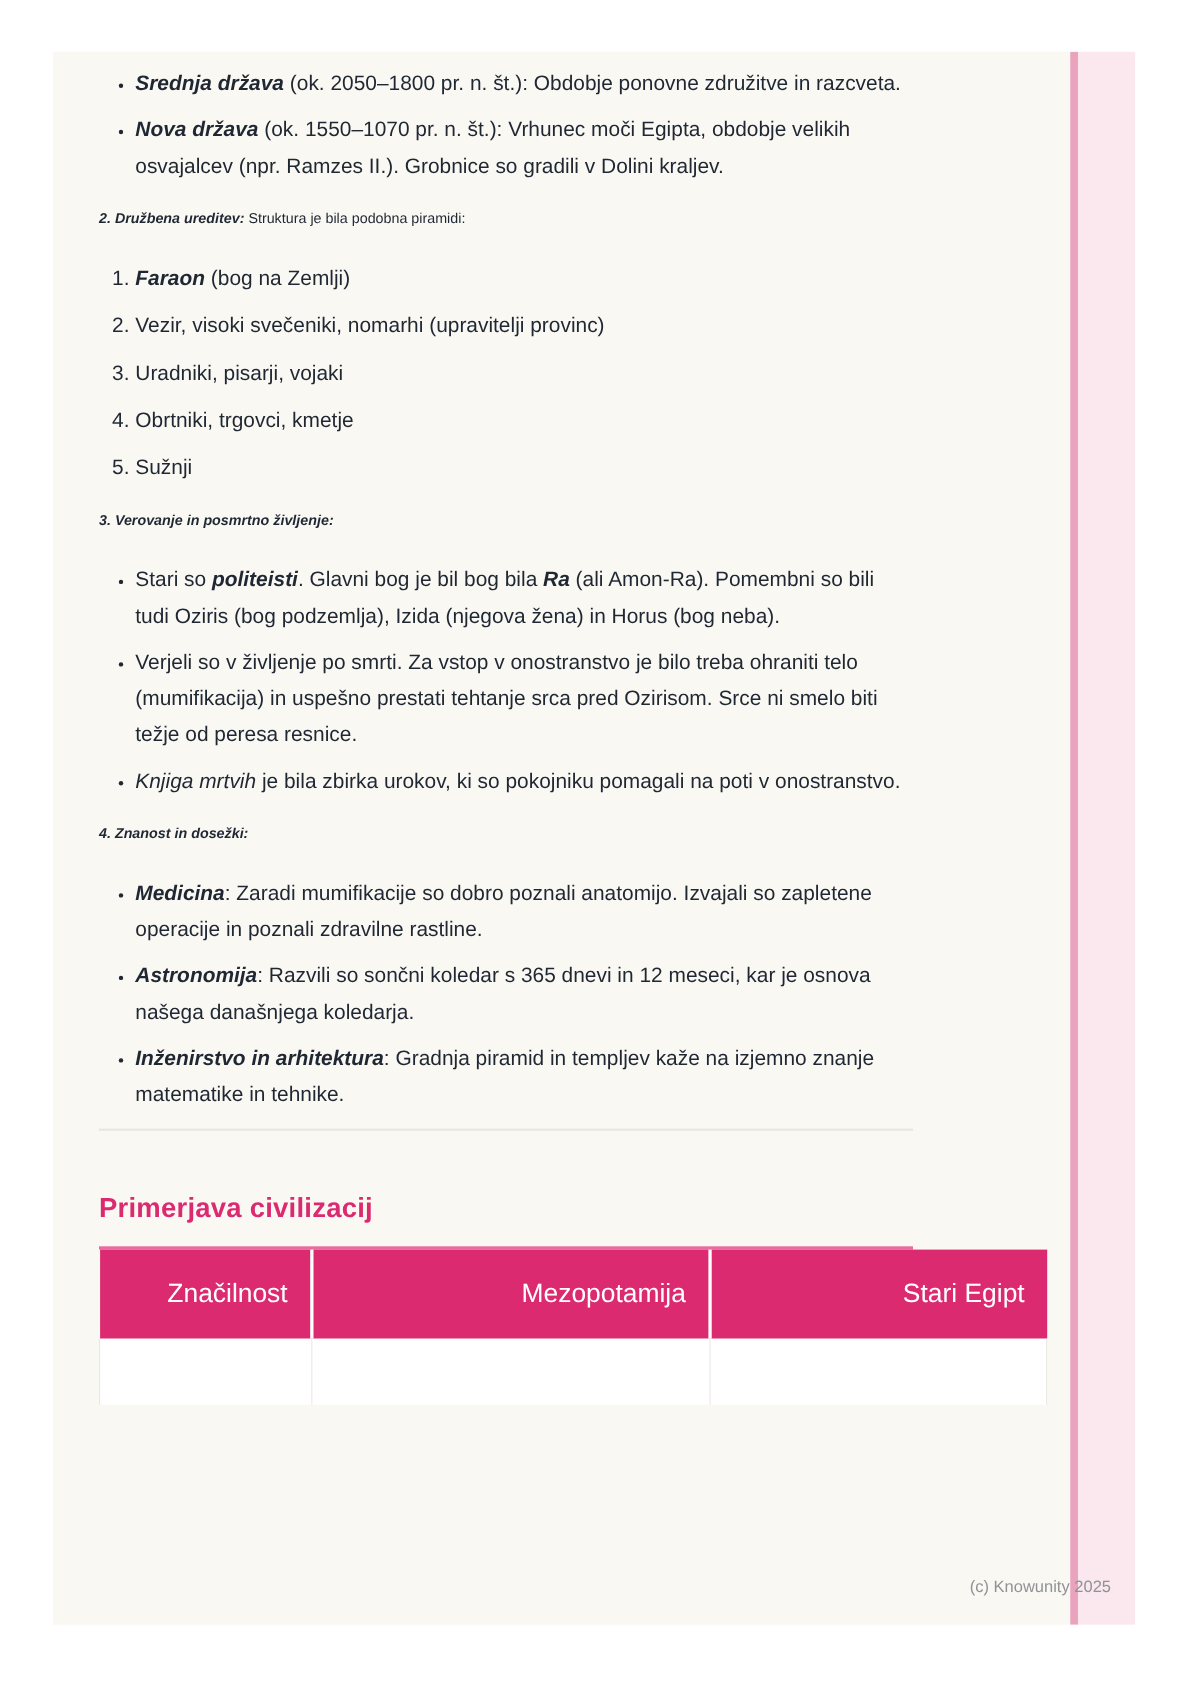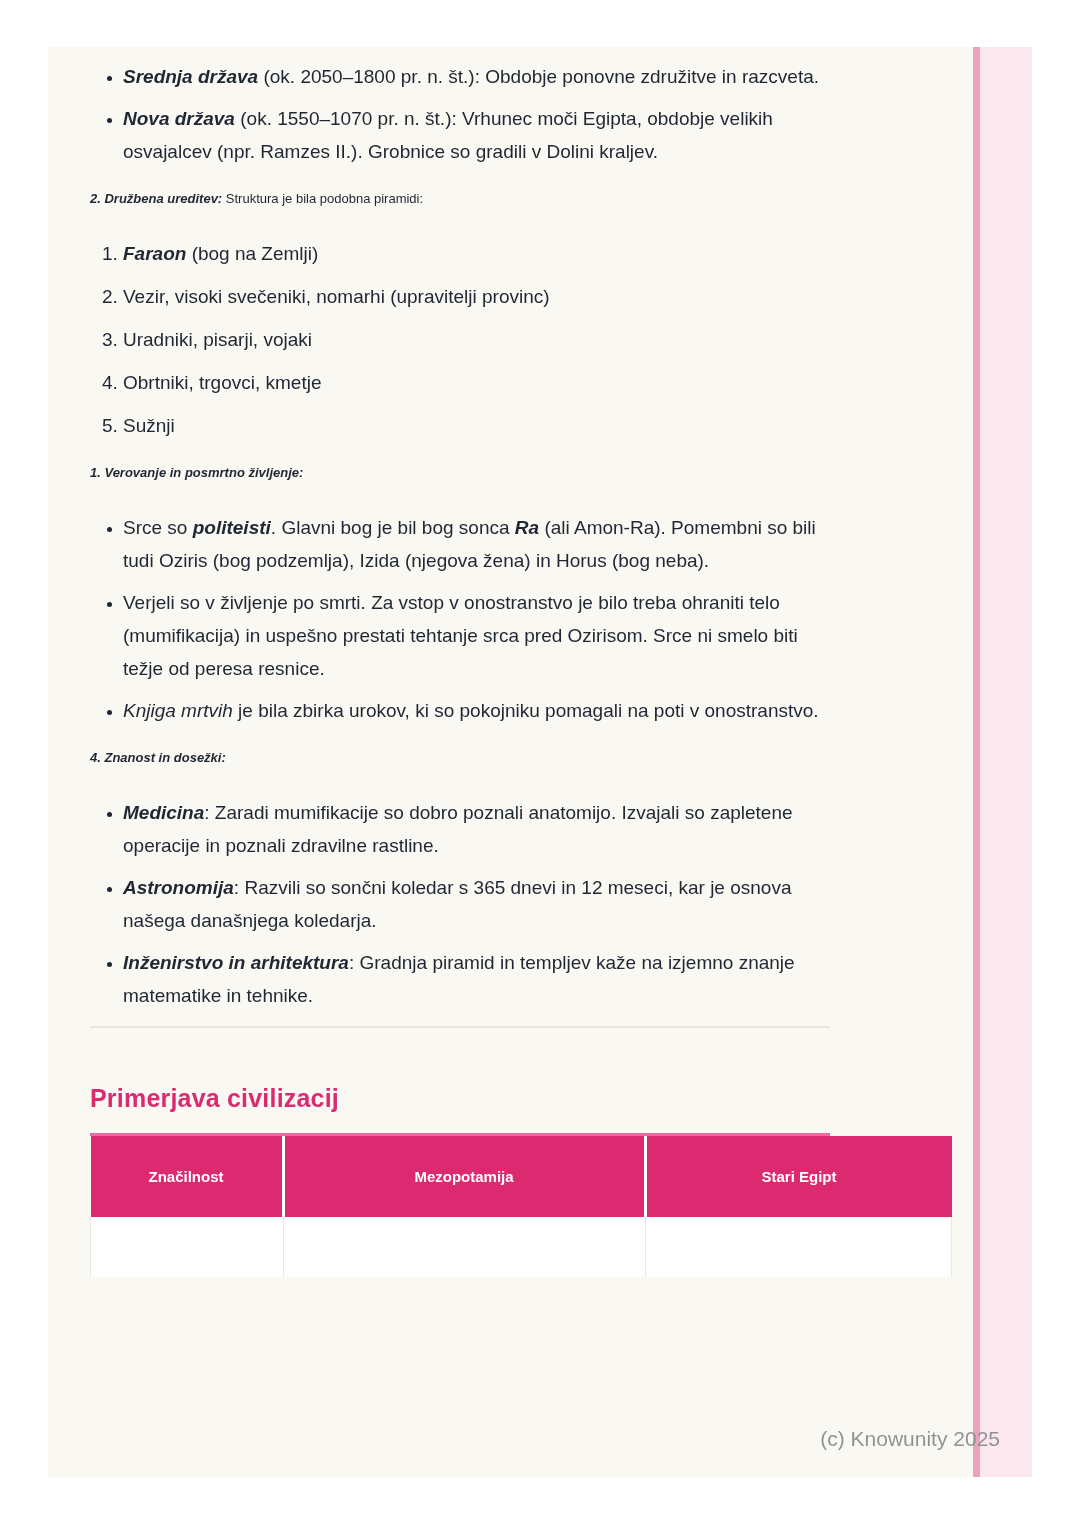--- a/index.html
+++ b/index.html
@@ -63,41 +63,41 @@
   }
   p.intro { margin: 27px 0 28px 0; }
   table.cmp {
     border-collapse: collapse;
     width: 735px;
     table-layout: fixed;
   }
   table.cmp th {
     background: var(--accent, #dc2a71);
     color: var(--header-text, #ffffff);
-    font-size: 15px;
-    font-weight: bold;
-    text-align: center;
+    font-size: 24px;
+    font-weight: normal;
+    text-align: right;
     padding: 24px 20px;
     border-right: 3px solid #ffffff;
   }
   table.cmp th:last-child { border-right: none; }
   table.cmp th:nth-child(1) { width: 151px; }
   table.cmp th:nth-child(2) { width: 319px; }
   table.cmp th:nth-child(3) { width: 265px; }
   table.cmp td {
     background: #ffffff;
     height: 58px;
     border-left: 1px solid var(--table-border, #eae8e3);
     border-right: 1px solid var(--table-border, #eae8e3);
   }
   .watermark {
     position: absolute;
-    right: 32px;
+    right: 22px;
     bottom: 26px;
-    font-size: 21px;
+    font-size: 15px;
     color: var(--watermark, #909298);
     z-index: 5;
     white-space: nowrap;
   }
 </style>
 </head>
 <body>
 
 <div class="page">
   <div class="stripe"></div>
@@ -111,24 +111,24 @@
     <p class="section"><strong>2. Družbena ureditev:</strong><span> Struktura je bila podobna piramidi:</span></p>
 
     <ol class="nlist">
         <li><strong>Faraon</strong><span> (bog na Zemlji)</span></li>
         <li><span>Vezir, visoki svečeniki, nomarhi (upravitelji provinc)</span></li>
         <li><span>Uradniki, pisarji, vojaki</span></li>
         <li><span>Obrtniki, trgovci, kmetje</span></li>
         <li><span>Sužnji</span></li>
       </ol>
 
-    <p class="section"><strong>1. Verovanje in posmrtno življenje:</strong></p>
+    <p class="section"><strong>3. Verovanje in posmrtno življenje:</strong></p>
 
     <ul class="blist">
-        <li><span>Srce so </span><strong>politeisti</strong><span>. Glavni bog je bil bog sonca </span><strong>Ra</strong><span> (ali Amon-Ra). Pomembni so bili tudi Oziris (bog podzemlja), Izida (njegova žena) in Horus (bog neba).</span></li>
+        <li><span>Stari so </span><strong>politeisti</strong><span>. Glavni bog je bil bog bila </span><strong>Ra</strong><span> (ali Amon-Ra). Pomembni so bili tudi Oziris (bog podzemlja), Izida (njegova žena) in Horus (bog neba).</span></li>
         <li><span>Verjeli so v življenje po smrti. Za vstop v onostranstvo je bilo treba ohraniti telo (mumifikacija) in uspešno prestati tehtanje srca pred Ozirisom. Srce ni smelo biti težje od peresa resnice.</span></li>
         <li><em>Knjiga mrtvih</em><span> je bila zbirka urokov, ki so pokojniku pomagali na poti v onostranstvo.</span></li>
       </ul>
 
     <p class="section"><strong>4. Znanost in dosežki:</strong></p>
 
     <ul class="blist">
         <li><strong>Medicina</strong><span>: Zaradi mumifikacije so dobro poznali anatomijo. Izvajali so zapletene operacije in poznali zdravilne rastline.</span></li>
         <li><strong>Astronomija</strong><span>: Razvili so sončni koledar s 365 dnevi in 12 meseci, kar je osnova našega današnjega koledarja.</span></li>
         <li><strong>Inženirstvo in arhitektura</strong><span>: Gradnja piramid in templjev kaže na izjemno znanje matematike in tehnike.</span></li>

